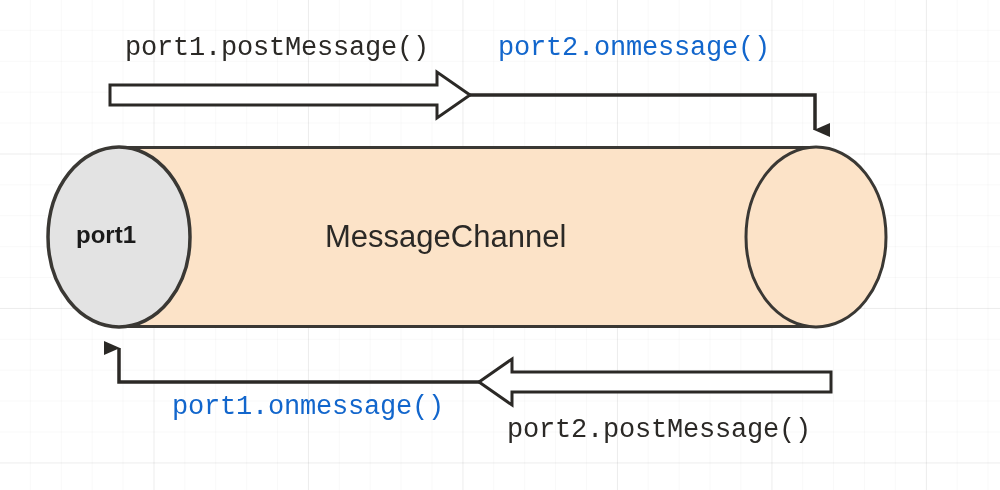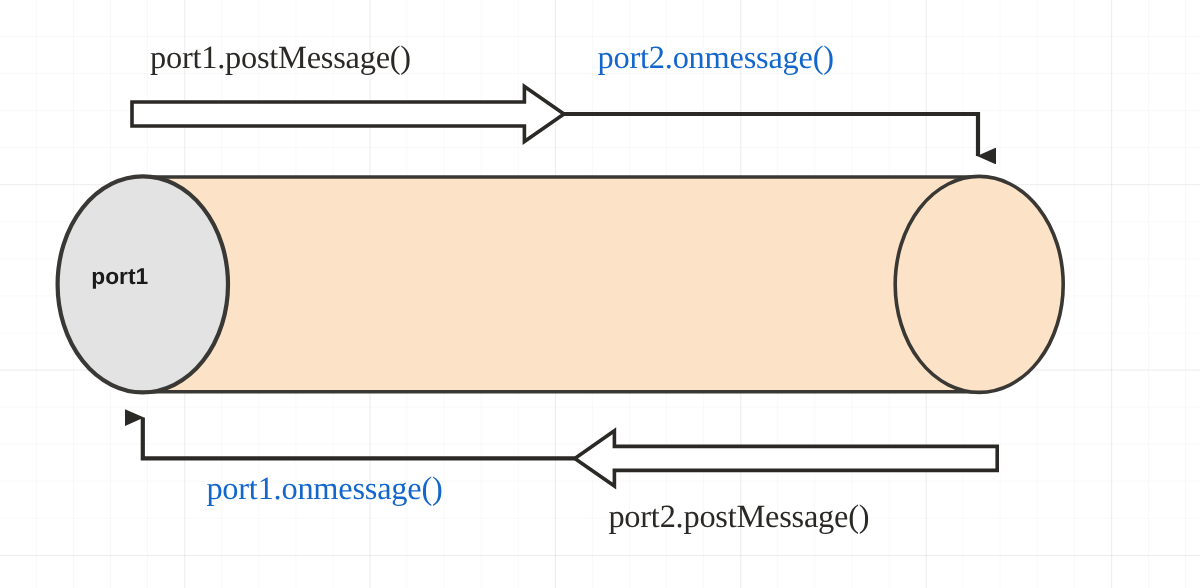--- a/index.html
+++ b/index.html
@@ -29,33 +29,33 @@
   #diagram-svg {
     position: absolute;
     left: 0;
     top: 0;
     width: 1000px;
     height: 490px;
   }
   .lbl {
     position: absolute;
     white-space: nowrap;
-    font-family: Liberation Serif, serif;
+    font-family: Liberation Mono, monospace;
     font-size: 27px;
     letter-spacing: -0.2px;
   }
   .lbl-dark { color: #2b2926; }
   .lbl-blue { color: #1266cc; }
   .node-label {
     position: absolute;
     white-space: nowrap;
     font-family: "Liberation Sans", sans-serif;
     color: #1a1a1a;
     font-weight: bold;
-    font-size: 19px;
+    font-size: 24px;
   }
   .channel-label {
     position: absolute;
     white-space: nowrap;
     font-family: "Liberation Sans", sans-serif;
     color: #2b2926;
     font-size: 31px;
   }
 </style>
 </head>
@@ -110,14 +110,15 @@
 
   <div class="lbl lbl-blue" style="left:498px; top:33px;">port2.onmessage()</div>
 
   <div class="lbl lbl-blue" style="left:172px; top:392px;">port1.onmessage()</div>
 
   <div class="lbl lbl-dark" style="left:507px; top:415px;text-align:center;">port2.postMessage()</div>
 
   <div class="node-label" style="left:76px; top:221px;">port1</div>
 
 
+  <div class="channel-label" style="left:325px; top:219px;">MessageChannel</div>
 
 </div>
 
 </body></html>

